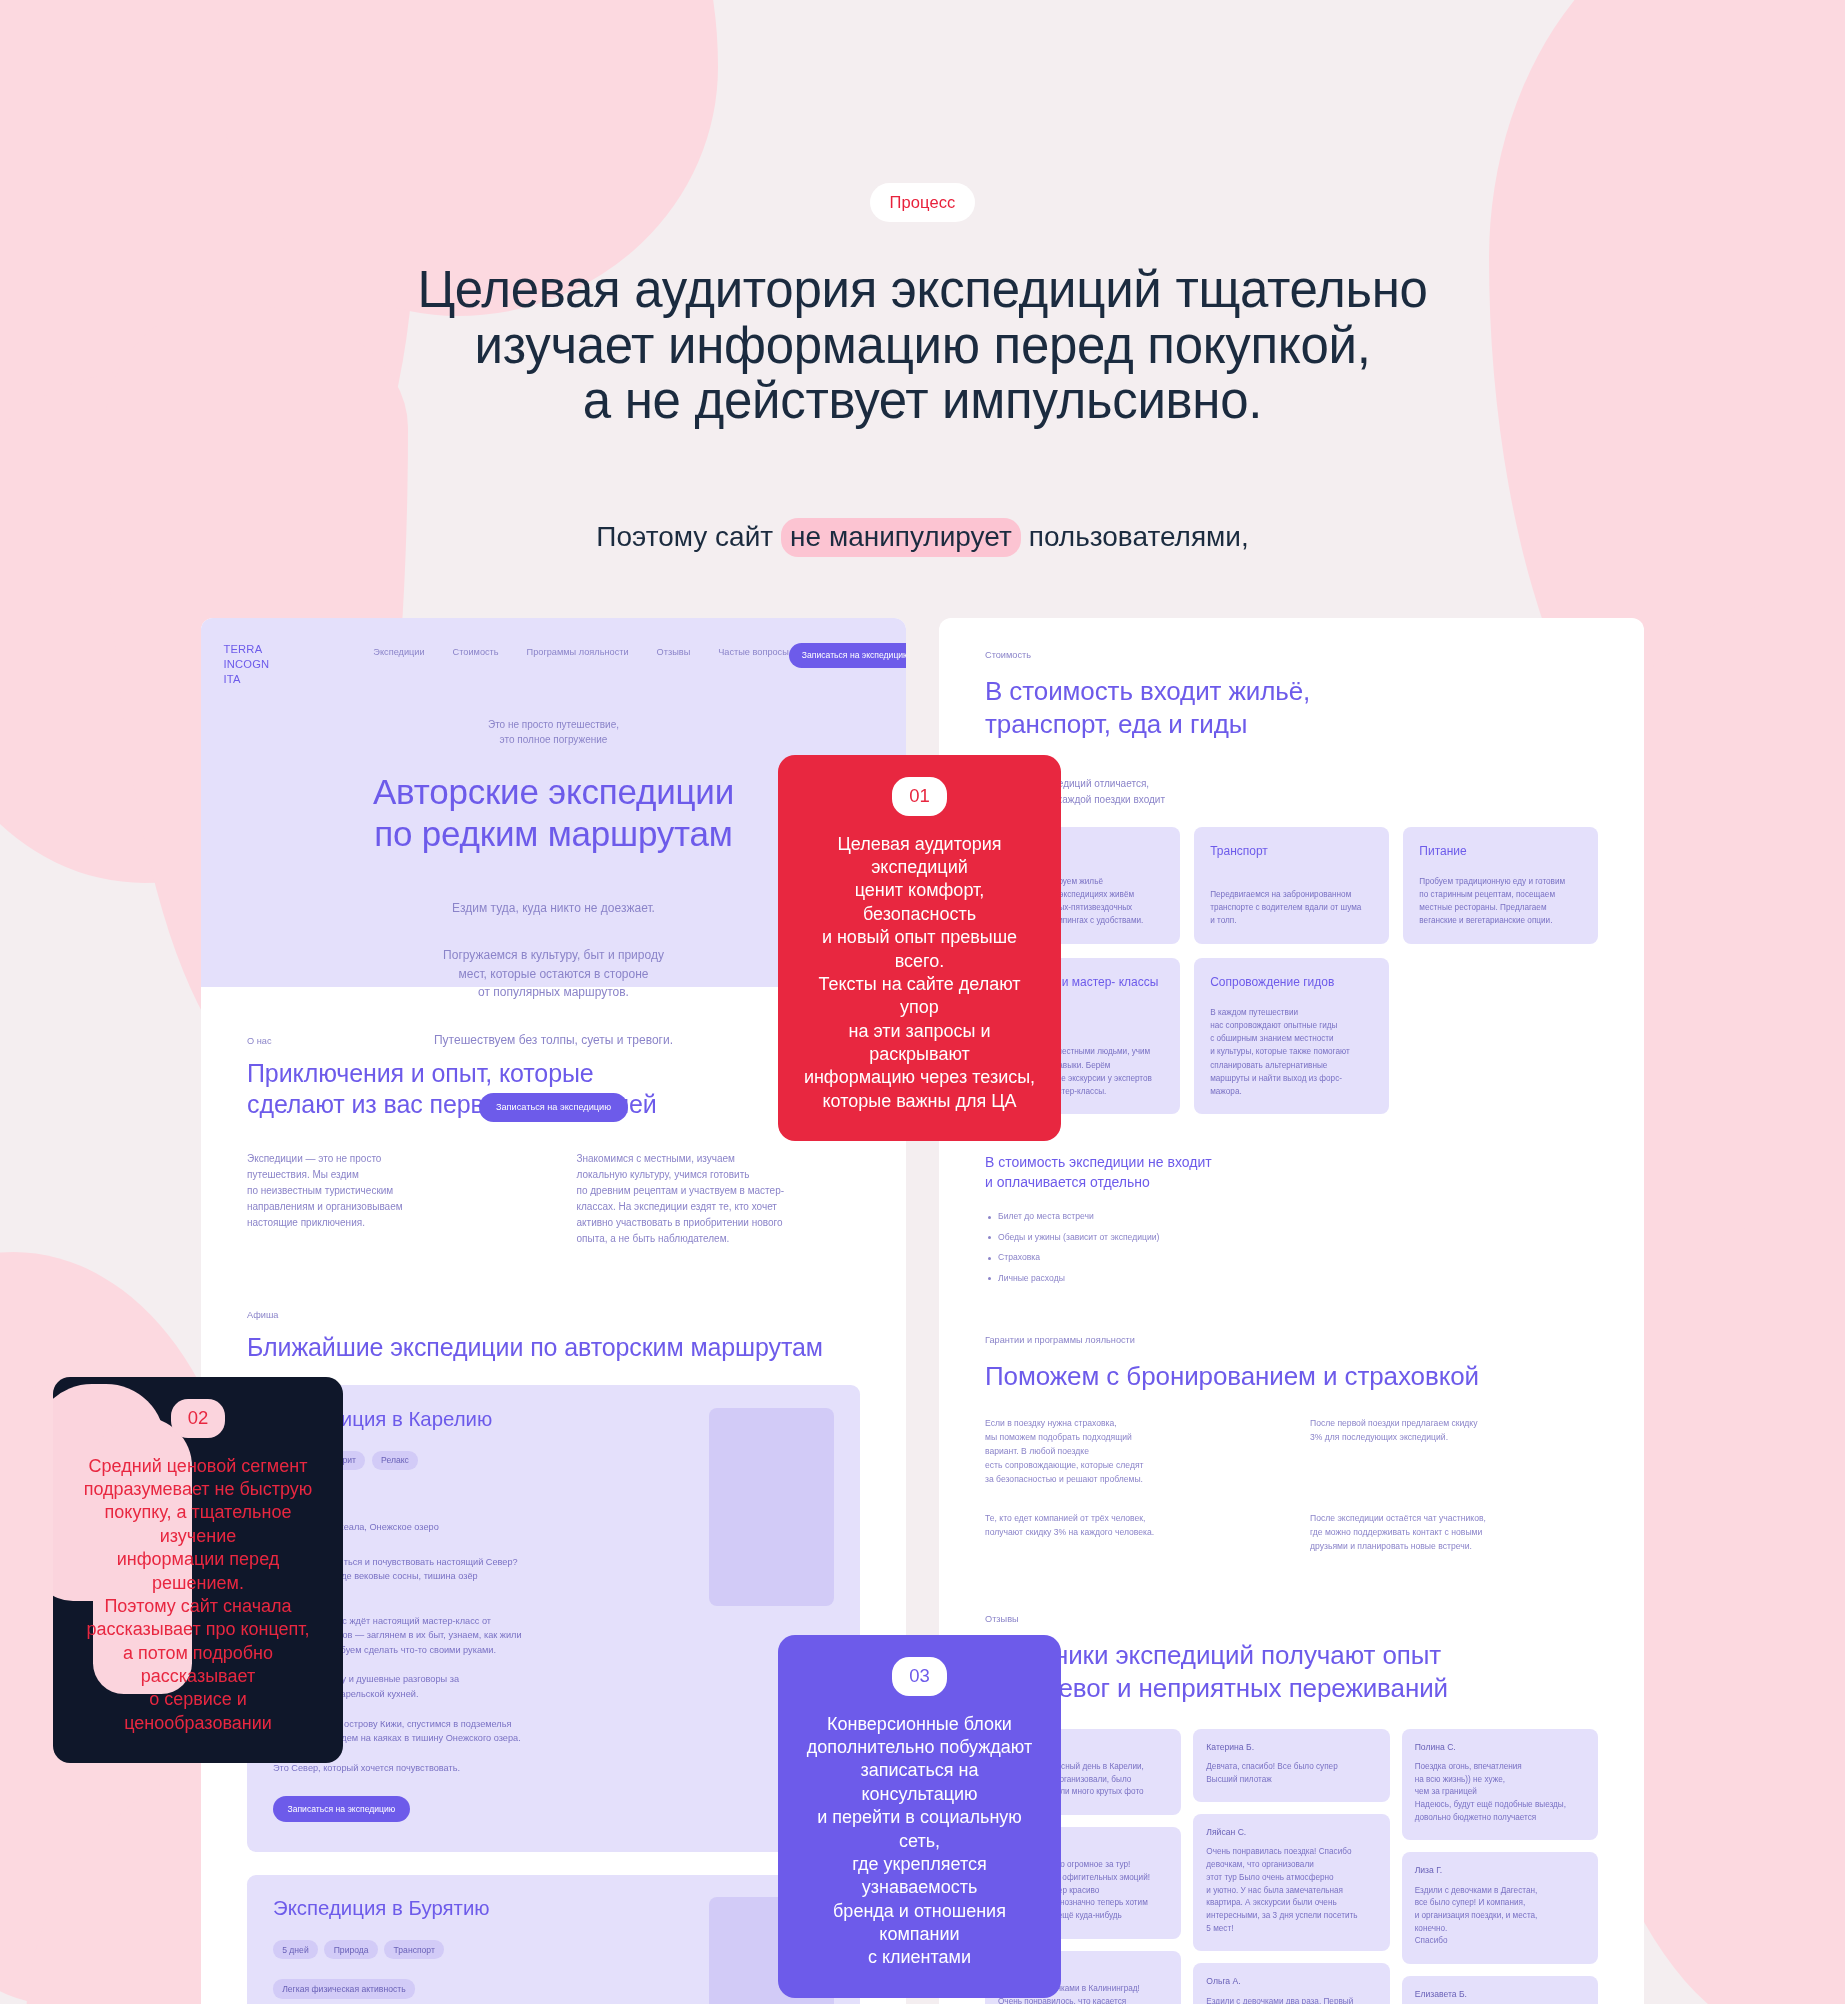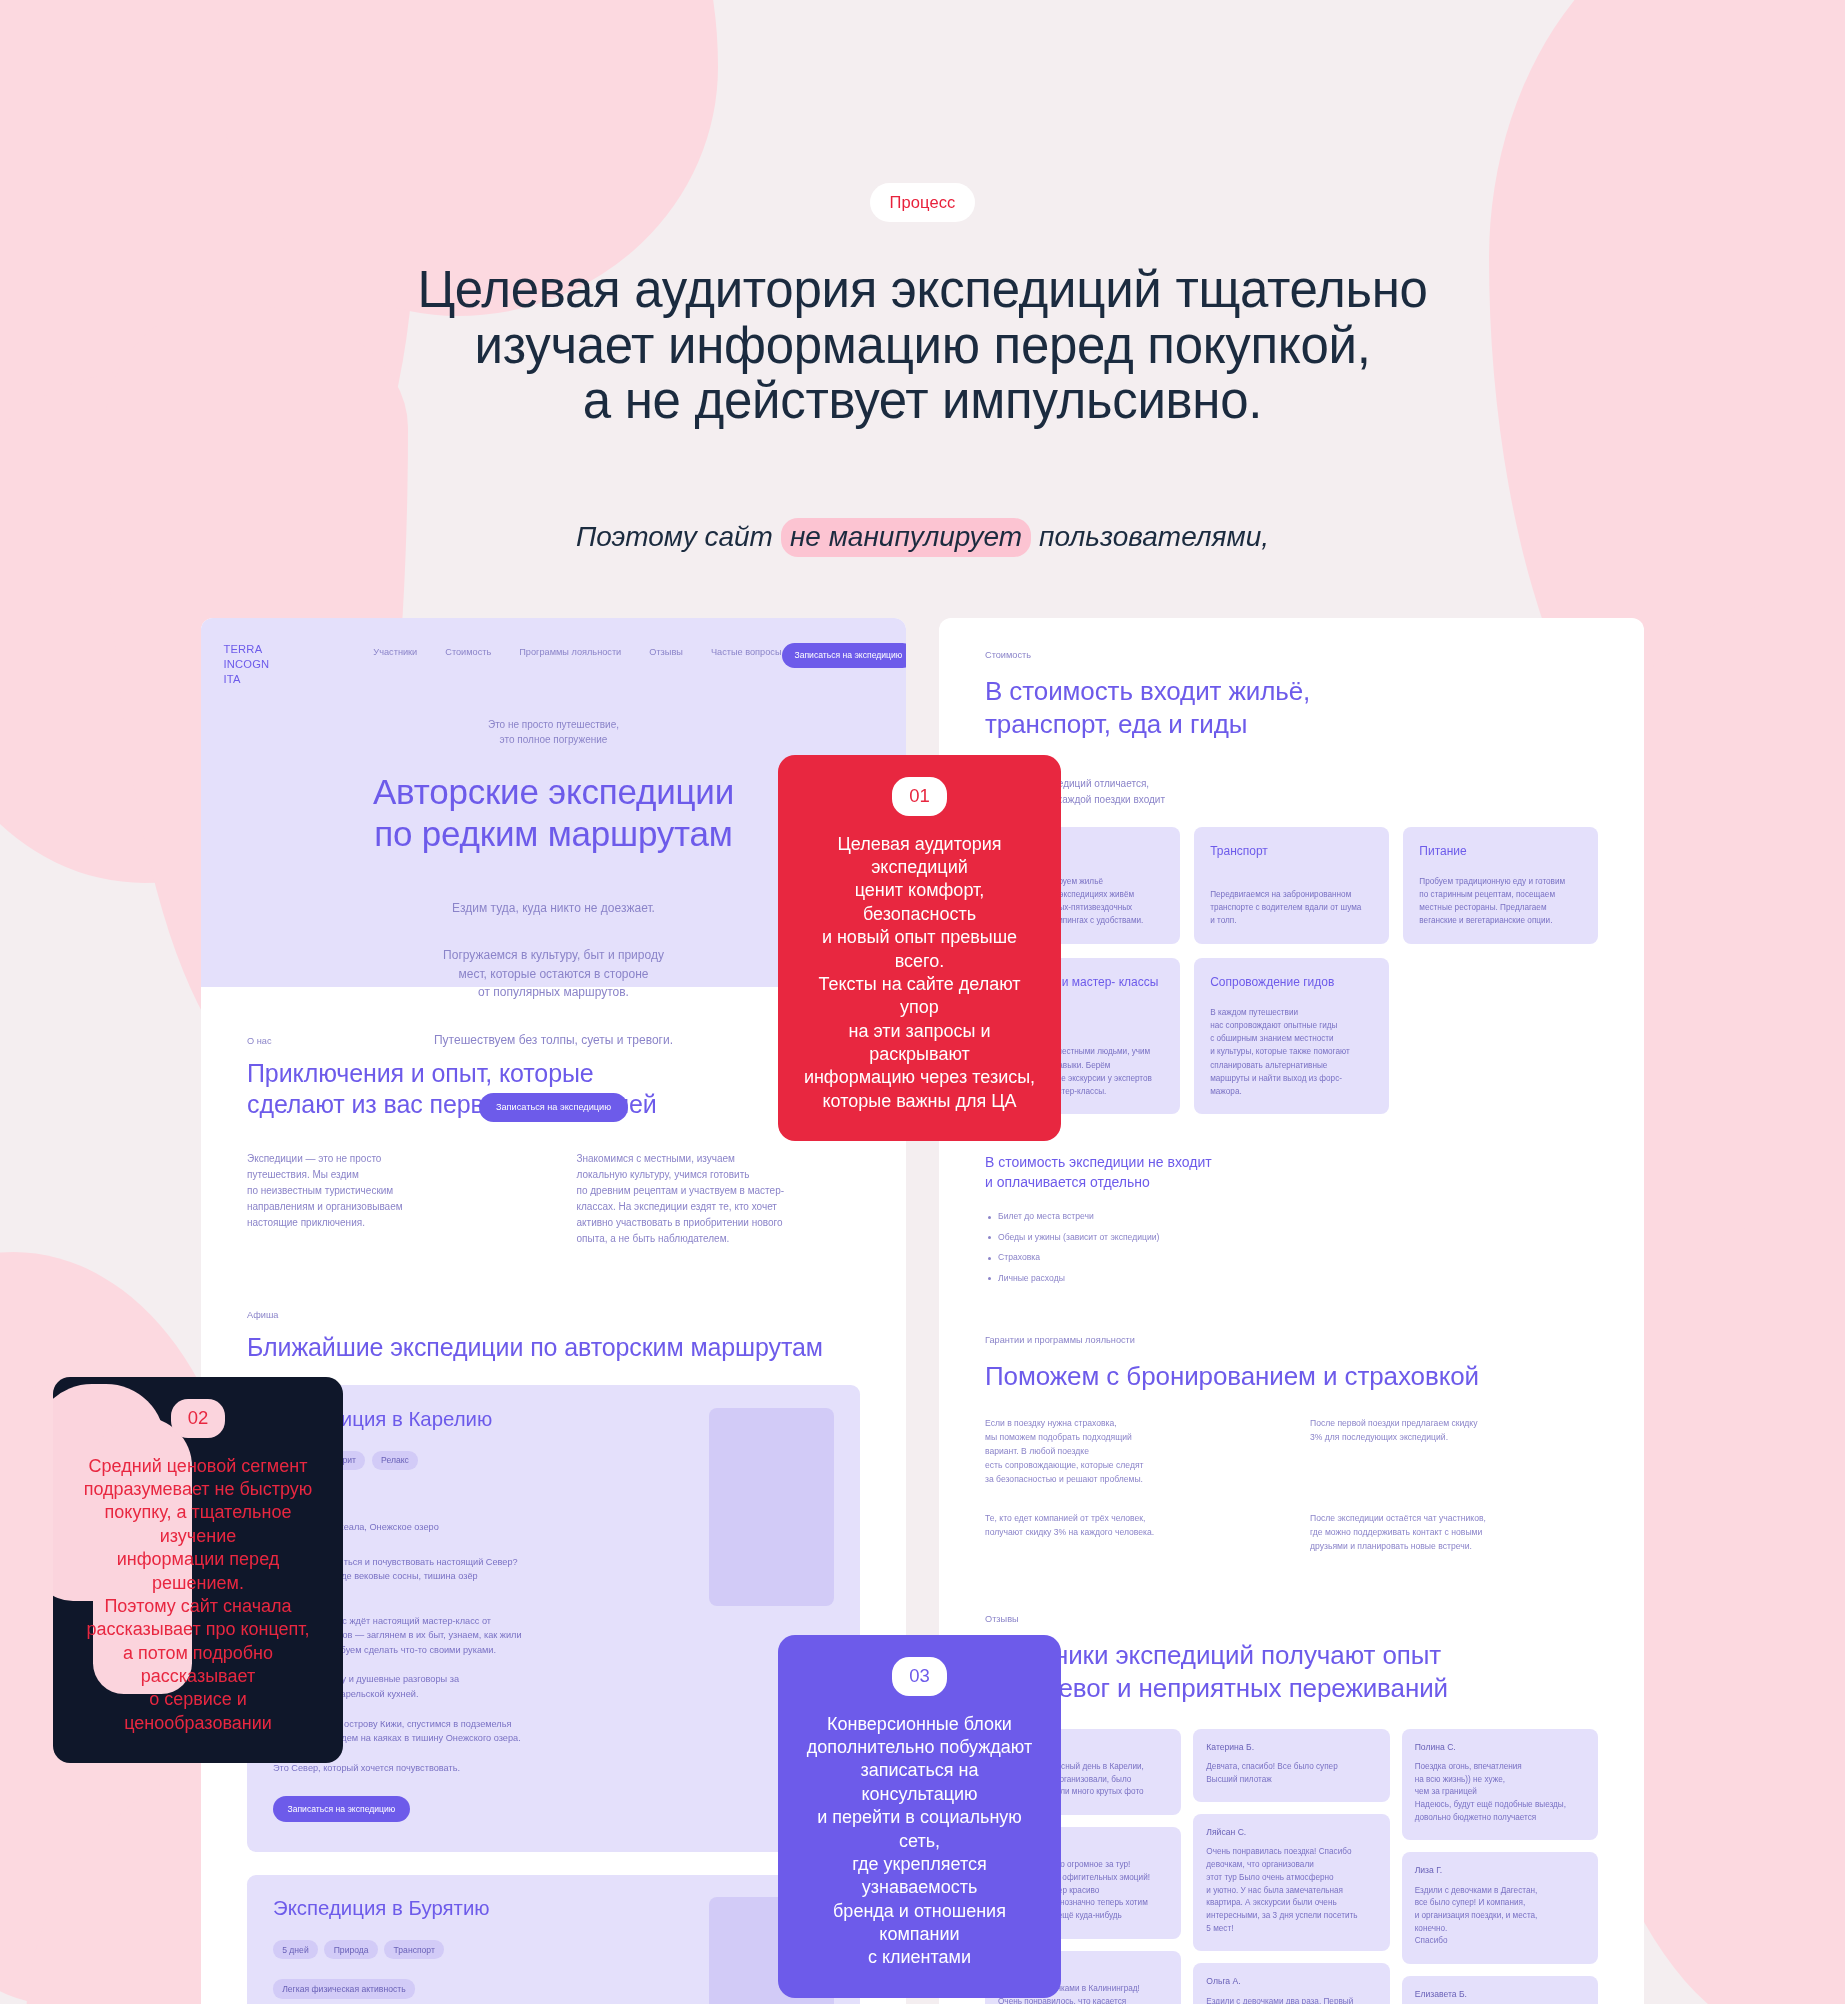--- a/index.html
+++ b/index.html
@@ -82,21 +82,20 @@
     font-weight: 400;
     letter-spacing: -0.3px;
     white-space: pre-line;
   }
   .hero-sub {
     margin-top: 87px;
     color: #1b2b3f;
     font-size: 28px;
     line-height: 1.5;
     font-weight: 400;
-    font-style: italic;
   }
   .hl {
     background: #fcc4d2;
     border-radius: 17px;
     padding: 2.6px 9.2px 5.3px;
   }
 
   
   .mockups {
     position: absolute;
@@ -291,21 +290,21 @@
   <div class="mockups">
 
     <div class="mock mock-left">
 
       <div class="l-hero">
         <div class="topnav">
           <div class="logo">TERRA
 INCOGN
 ITA</div>
           <div class="navlinks">
-            <span>Участники</span>
+            <span>Экспедиции</span>
             <span>Стоимость</span>
             <span>Программы лояльности</span>
             <span>Отзывы</span>
             <span>Частые вопросы</span>
           </div>
           <div class="nav-cta">Записаться на экспедицию</div>
         </div>
 
         <div class="l-hero-center">
           <div class="l-kicker">Это не просто путешествие,

